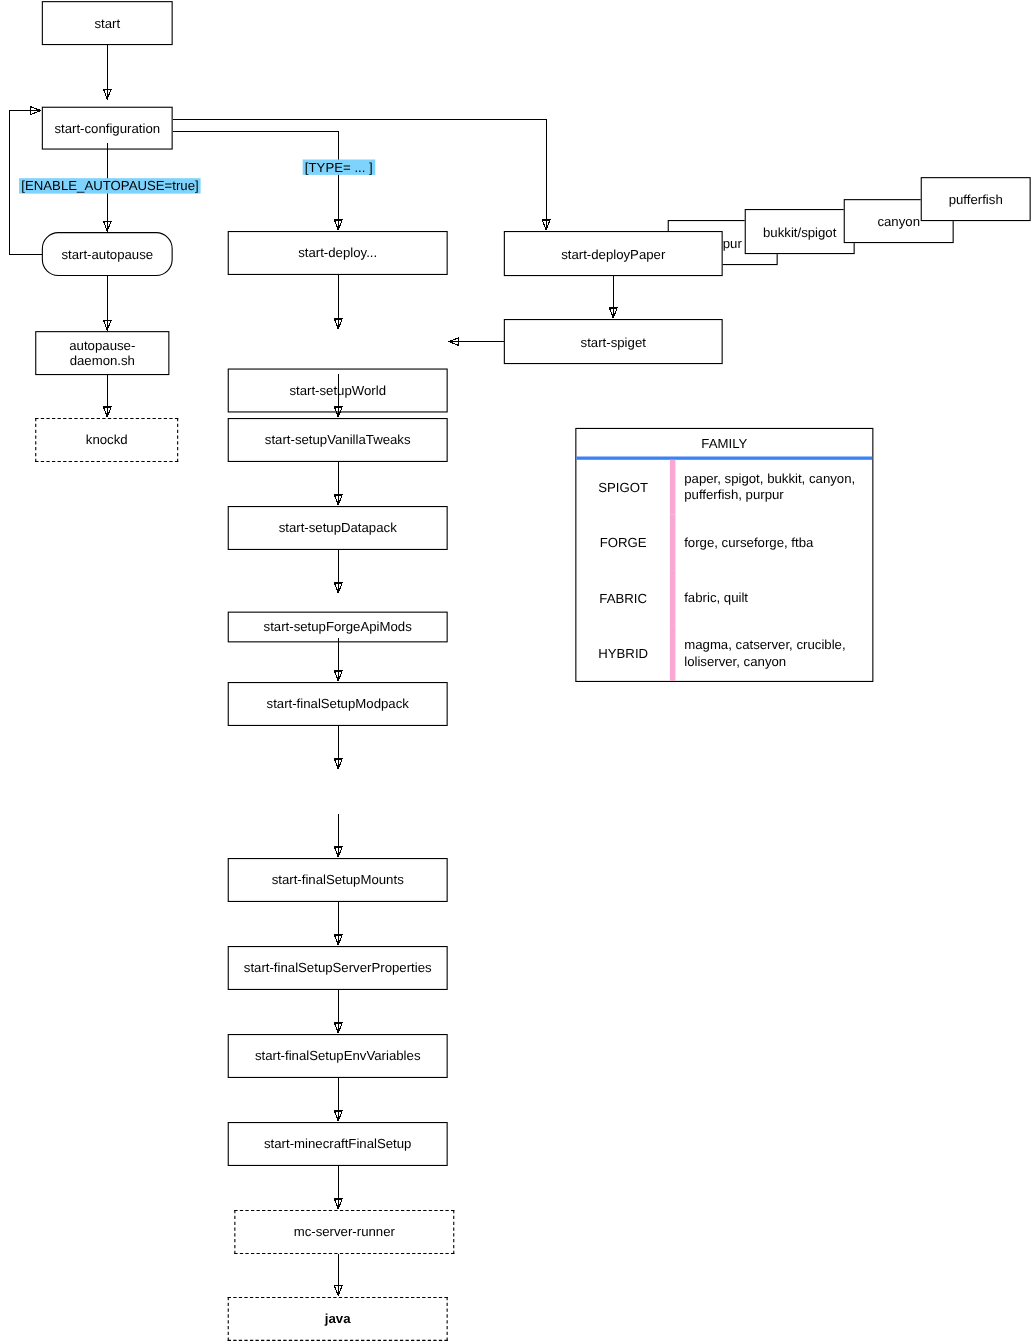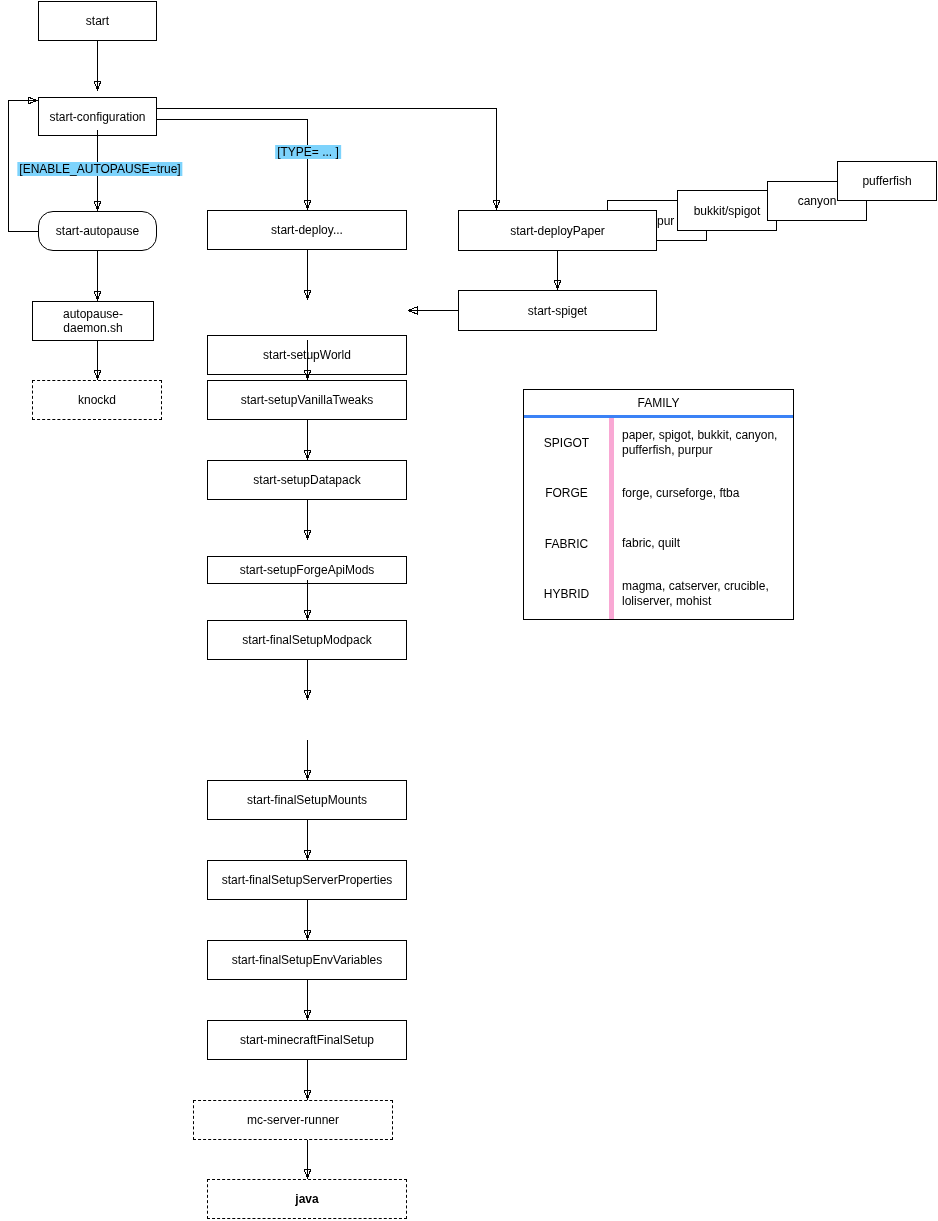--- a/index.html
+++ b/index.html
@@ -43,21 +43,21 @@
   <div class="node" style="left:458px;top:290px;width:199px;height:41px;">start-spiget</div>
   <div class="node" style="left:207px;top:300px;width:200px;height:40px;margin-top:35px;">start-setupWorld</div>
   <div class="node" style="left:207px;top:380px;width:200px;height:40px;">start-setupVanillaTweaks</div>
   <div class="node" style="left:207px;top:460px;width:200px;height:40px;">start-setupDatapack</div>
   <div class="node" style="left:207px;top:540px;width:200px;height:28px;margin-top:16px;">start-setupForgeApiMods</div>
   <div class="node" style="left:207px;top:620px;width:200px;height:40px;">start-finalSetupModpack</div>
   <div class="node" style="left:207px;top:780px;width:200px;height:40px;">start-finalSetupMounts</div>
   <div class="node" style="left:207px;top:860px;width:200px;height:40px;">start-finalSetupServerProperties</div>
   <div class="node" style="left:207px;top:940px;width:200px;height:40px;">start-finalSetupEnvVariables</div>
   <div class="node" style="left:207px;top:1020px;width:200px;height:40px;">start-minecraftFinalSetup</div>
-  <div class="node dashed" style="left:193px;top:1100px;width:200px;height:40px;">mc-server-runner</div>
+  <div class="node dashed" style="left:213px;top:1100px;width:200px;height:40px;">mc-server-runner</div>
   <div class="node dashed" style="left:207px;top:1179px;width:200px;height:40px;font-weight:bold;">java</div>
 
   <svg class="edges" width="938" height="1221" viewBox="0 0 938 1221">
     <defs>
       <marker id="arw" viewBox="0 0 10 10" refX="9.5" refY="5" markerWidth="10" markerHeight="10" orient="auto">
         <path d="M0.5,1.5 L9.5,5 L0.5,8.5 Z" fill="#000000" stroke="none" shape-rendering="auto"></path>
       </marker>
     </defs>
     <path d="M97.5,41 V90" marker-end="url(#arw)"></path>
     <path d="M157,108.5 H496.5 V209" marker-end="url(#arw)"></path>
@@ -87,16 +87,16 @@
 
   <div class="family-table">
     <div class="ft-header">FAMILY</div>
     <div class="ft-family">SPIGOT</div>
     <div class="ft-members">paper, spigot, bukkit, canyon, pufferfish, purpur</div>
     <div class="ft-family">FORGE</div>
     <div class="ft-members">forge, curseforge, ftba</div>
     <div class="ft-family">FABRIC</div>
     <div class="ft-members">fabric, quilt</div>
     <div class="ft-family">HYBRID</div>
-    <div class="ft-members">magma, catserver, crucible, loliserver, mohist</div>
+    <div class="ft-members">magma, catserver, crucible, loliserver, canyon</div>
   </div>
 
 </div>
 
 </body></html>

